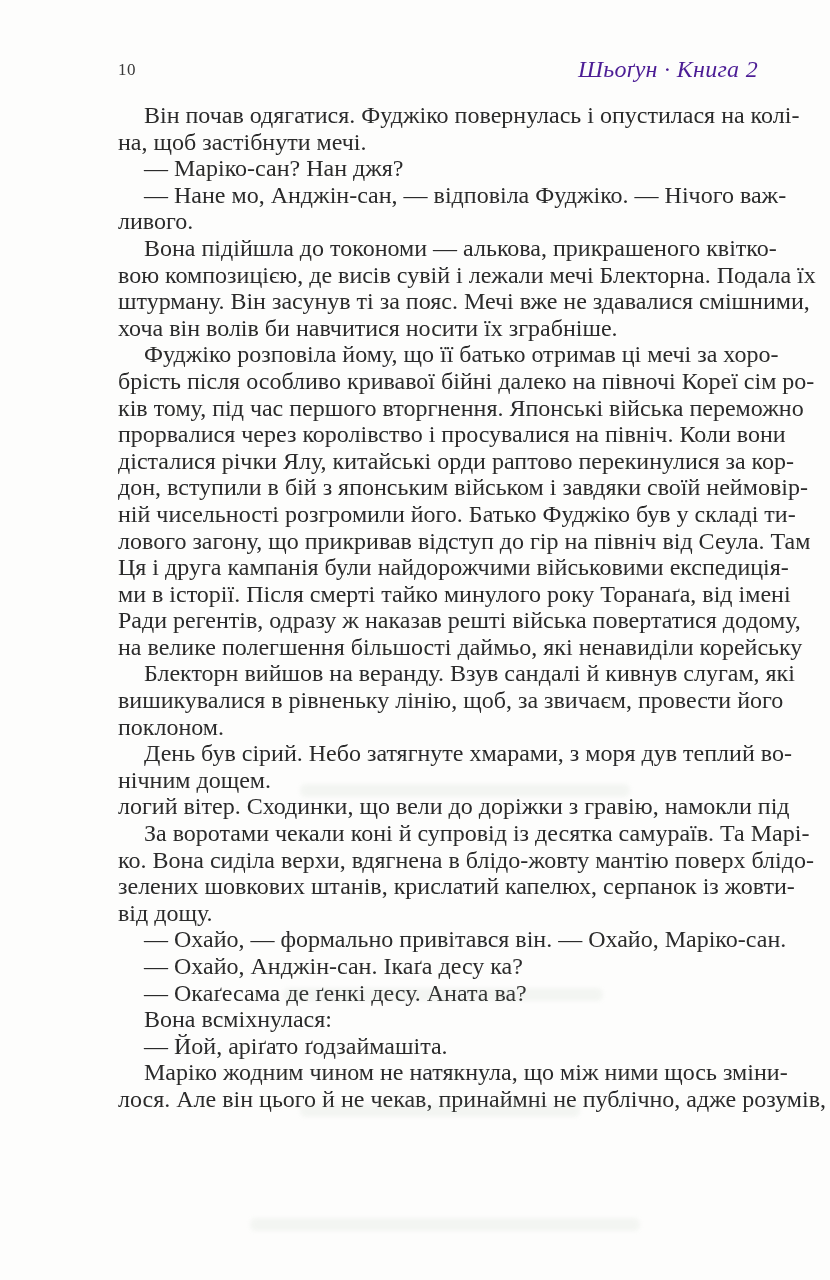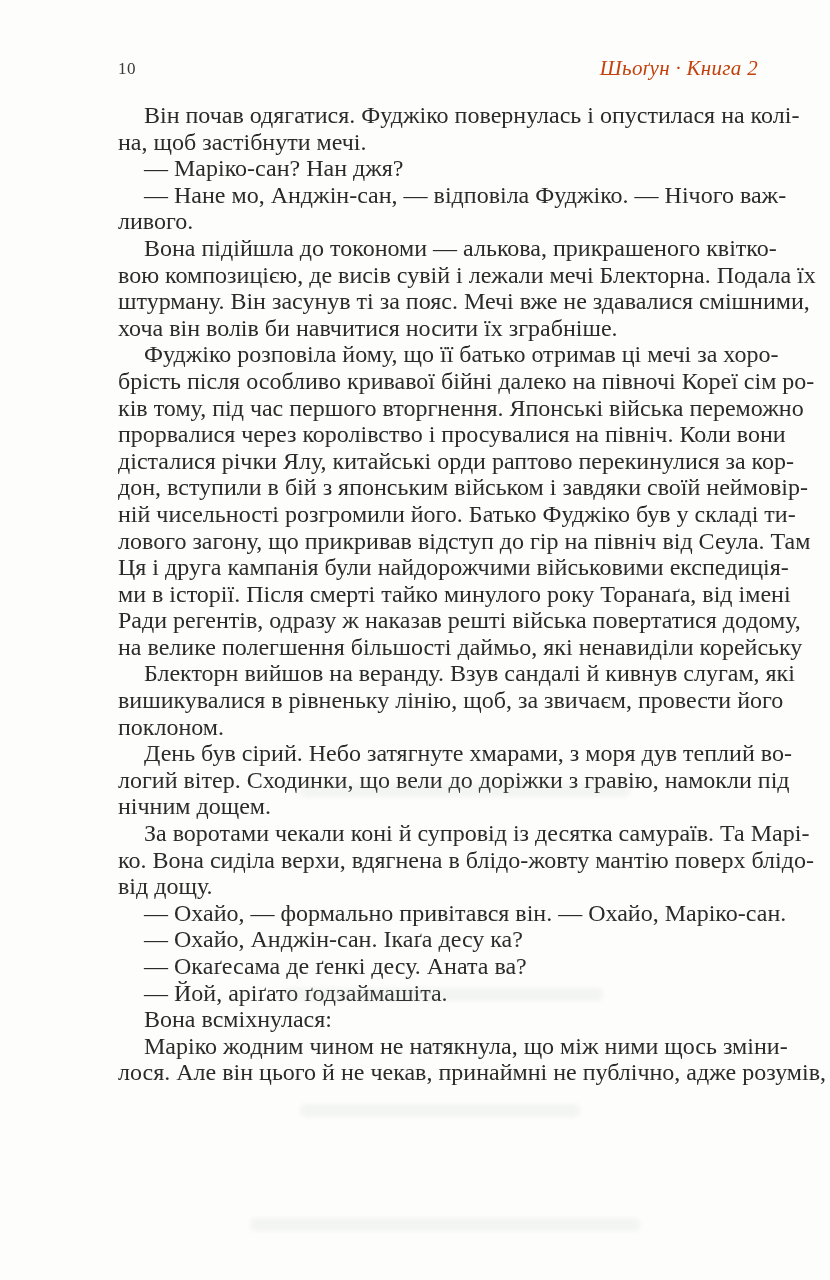--- a/index.html
+++ b/index.html
@@ -25,24 +25,24 @@
     display: flex;
     justify-content: space-between;
     align-items: center;
   }
   .page-num {
     font-size: 17px;
     letter-spacing: 0.5px;
     color: #3a3a3a;
   }
   .running-title {
-    font-size: 21px;
+    font-size: 24px;
     font-style: italic;
     letter-spacing: 0.3px;
-    color: #c2410c;
+    color: #4c1d95;
   }
   
   .page-body {
     position: absolute;
     left: 118px;
     top: 102px;
     width: 640px;
   }
   .para {
     margin: 0;
@@ -119,42 +119,43 @@
         <span class="line">Ради регентів, одразу ж наказав решті війська повертатися додому,</span>
         <span class="line">на велике полегшення більшості даймьо, які ненавиділи корейську</span>
       </p>
       <p class="para">
         <span class="line first">Блекторн вийшов на веранду. Взув сандалі й кивнув слугам, які</span>
         <span class="line">вишикувалися в рівненьку лінію, щоб, за звичаєм, провести його</span>
         <span class="line last">поклоном.</span>
       </p>
       <p class="para">
         <span class="line first">День був сірий. Небо затягнуте хмарами, з моря дув теплий во-</span>
+        <span class="line last">нічним дощем.</span>
         <span class="line">логий вітер. Сходинки, що вели до доріжки з гравію, намокли під</span>
-        <span class="line last">нічним дощем.</span>
       </p>
       <p class="para">
         <span class="line first">За воротами чекали коні й супровід із десятка самураїв. Та Марі-</span>
         <span class="line">ко. Вона сиділа верхи, вдягнена в блідо-жовту мантію поверх блідо-</span>
+        <span class="line">зелених шовкових штанів, крислатий капелюх, серпанок із жовти-</span>
         <span class="line last">від дощу.</span>
       </p>
       <p class="para">
         <span class="line first last">— Охайо, — формально привітався він. — Охайо, Маріко-сан.</span>
       </p>
       <p class="para">
         <span class="line first last">— Охайо, Анджін-сан. Ікаґа десу ка?</span>
       </p>
       <p class="para">
         <span class="line first last">— Окаґесама де ґенкі десу. Аната ва?</span>
       </p>
       <p class="para">
-        <span class="line first last">— Йой, аріґато ґодзаймашіта.</span>
+        <span class="line first last">Вона всміхнулася:</span>
       </p>
       <p class="para">
-        <span class="line first last">Вона всміхнулася:</span>
+        <span class="line first last">— Йой, аріґато ґодзаймашіта.</span>
       </p>
       <p class="para">
         <span class="line first">Маріко жодним чином не натякнула, що між ними щось зміни-</span>
         <span class="line last">лося. Але він цього й не чекав, принаймні не публічно, адже розумів,</span>
       </p>
     </main>
 
   <div class="showthrough st1"></div>
   <div class="showthrough st2"></div>
   <div class="showthrough st3"></div>

